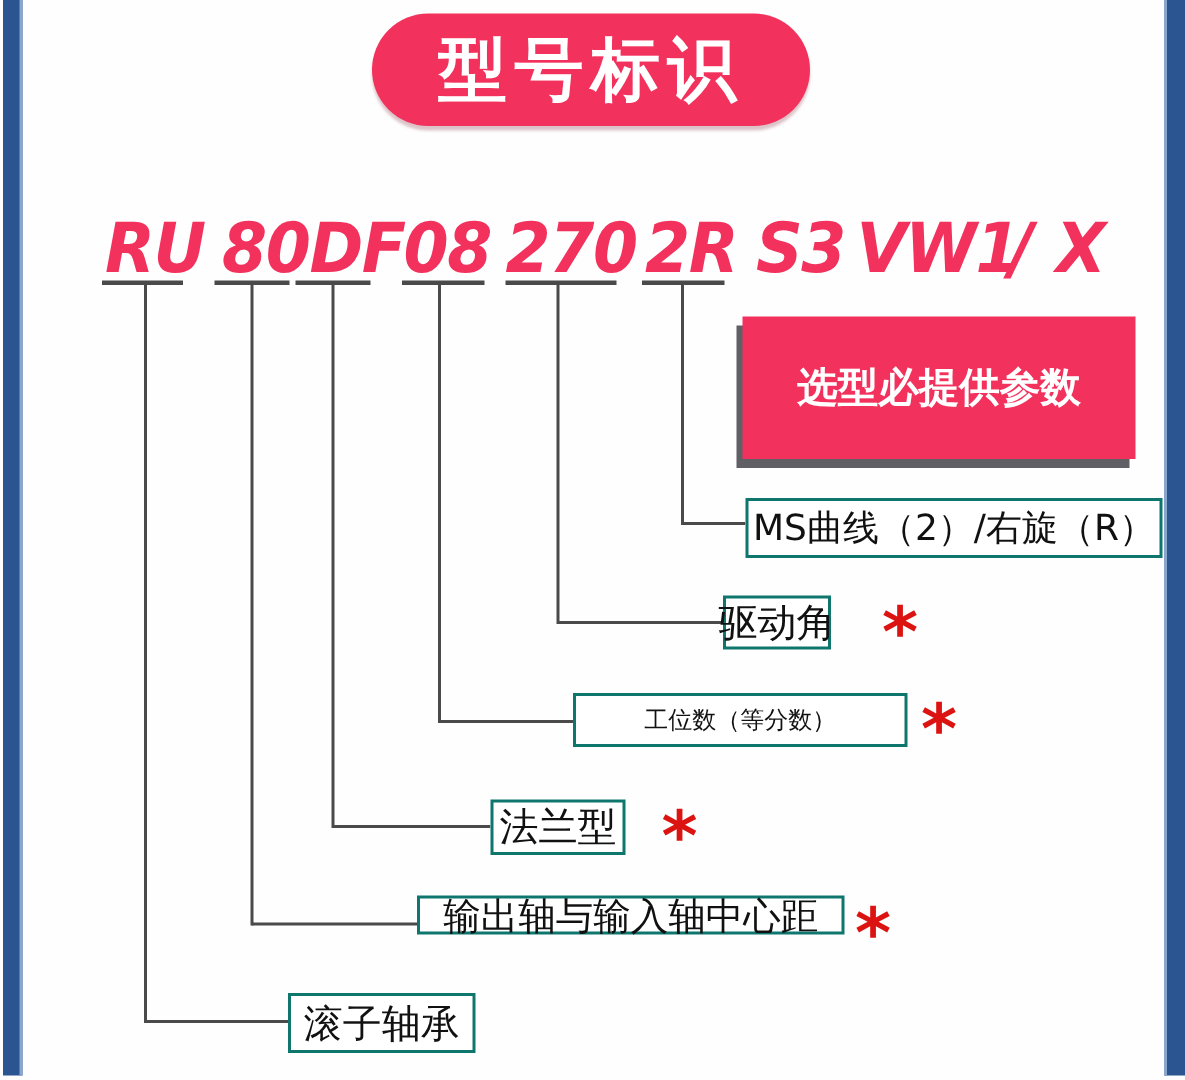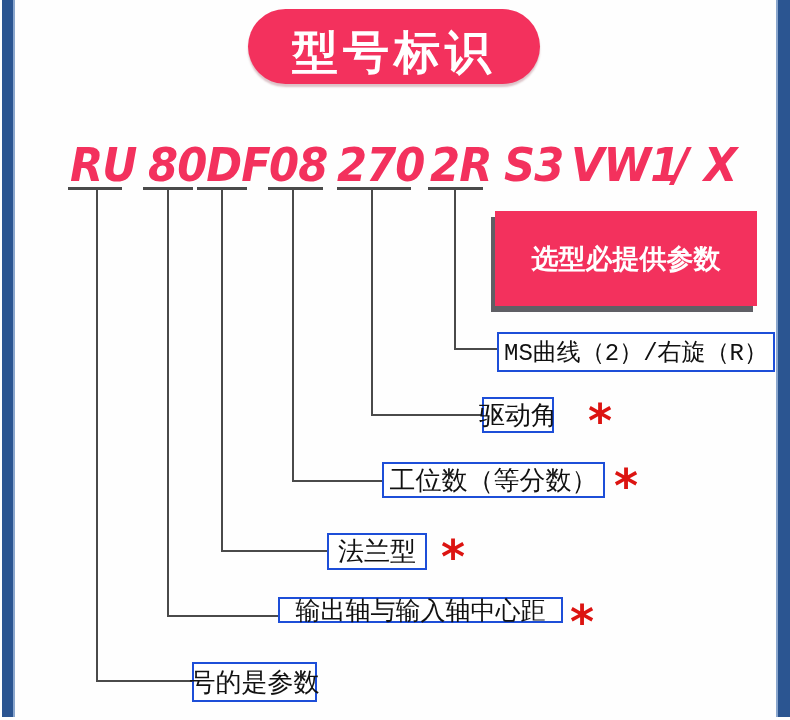--- a/index.html
+++ b/index.html
@@ -4,21 +4,21 @@
 <style>
   html,body{margin:0;padding:0;}
   body{width:790px;height:720px;position:relative;background:#fefefe;
        font-family:"DejaVu Sans","Liberation Sans",sans-serif;overflow:hidden;}
 
   .edge-bar{position:absolute;top:0;width:11px;height:717px;background:#2b5591;}
   .edge-bar.left{left:2px;border-right:2px solid #8aa6cd;}
   .edge-bar.right{left:776px;width:14px;border-left:2px solid #8aa6cd;}
 
   .banner{position:absolute;left:248px;top:9px;width:292px;height:75px;
-          background:#f3315d;border-radius:38px;display:flex;align-items:flex-end;
+          background:#f3315d;border-radius:38px;display:flex;align-items:center;
           justify-content:center;color:#fff;font-size:46px;font-weight:bold;
           letter-spacing:5px;box-shadow:0 3px 2px rgba(120,20,40,.25);}
 
   .seg{position:absolute;top:138px;font-size:46px;font-weight:bold;
        font-style:italic;color:#f3315d;letter-spacing:-1px;white-space:nowrap;
        transform:scaleX(.94);transform-origin:left;}
   .s0{left:70px}.s1{left:148px}.s2{left:269px}.s3{left:337px}.s4{left:430px}
   .s5{left:504px}.s6{left:571px}.s7{left:673px}.s8{left:704px}
 
   .u{position:absolute;top:187px;height:3px;background:#4a4a4a;}
@@ -33,27 +33,27 @@
   .h0{top:680px;left:97px;width:95px}.h1{top:615px;left:168px;width:110px}
   .h2{top:550px;left:222px;width:105px}.h3{top:480px;left:293px;width:89px}
   .h4{top:414px;left:372px;width:110px}.h5{top:348px;left:455px;width:42px}
 
   .callout{position:absolute;left:495px;top:211px;width:262px;height:95px;
            background:#f3315d;color:#fff;font-weight:bold;font-size:27px;
            line-height:38px;display:flex;flex-direction:row;align-items:center;
            justify-content:center;box-shadow:-4px 6px 0 rgba(55,55,62,.8);
            white-space:nowrap;}
 
-  .lbox{position:absolute;border:2px solid #1d4ed8;background:#fff;color:#111;
+  .lbox{position:absolute;border:2px solid #0f766e;background:#fff;color:#111;
         display:flex;align-items:center;justify-content:center;white-space:nowrap;
-        box-sizing:border-box;font-family:Liberation Mono, monospace;}
+        box-sizing:border-box;}
   .b0{left:497px;top:332px;width:278px;height:40px;font-size:24px}
   .b1{left:482px;top:397px;width:72px;height:36px;font-size:26px}
-  .b2{left:382px;top:462px;width:223px;height:36px;font-size:26px}
-  .b3{left:327px;top:533px;width:100px;height:37px;font-size:26px}
+  .b2{left:382px;top:462px;width:223px;height:36px;font-size:16px}
+  .b3{left:327px;top:533px;width:90px;height:37px;font-size:26px}
   .b4{left:278px;top:597px;width:285px;height:26px;font-size:25px}
   .b5{left:192px;top:662px;width:125px;height:40px;font-size:26px}
 
   .star{position:absolute;color:#dc1411;font-size:46px;font-weight:bold;
         line-height:44px;}
   .st1{left:588px;top:399px}.st2{left:614px;top:464px}
   .st3{left:441px;top:535px}.st4{left:570px;top:600px}
 </style>
 </head>
 <body>
@@ -113,21 +113,21 @@
   <div class="lbox b2">
     <span>工位数（等分数）</span>
   </div>
   <div class="lbox b3">
     <span>法兰型</span>
   </div>
   <div class="lbox b4">
     <span>输出轴与输入轴中心距</span>
   </div>
   <div class="lbox b5">
-    <span>号的是参数</span>
+    <span>滚子轴承</span>
   </div>
 
   <span class="star st1">*</span>
   <span class="star st2">*</span>
   <span class="star st3">*</span>
   <span class="star st4">*</span>
 
 </div>
 
 </body></html>

